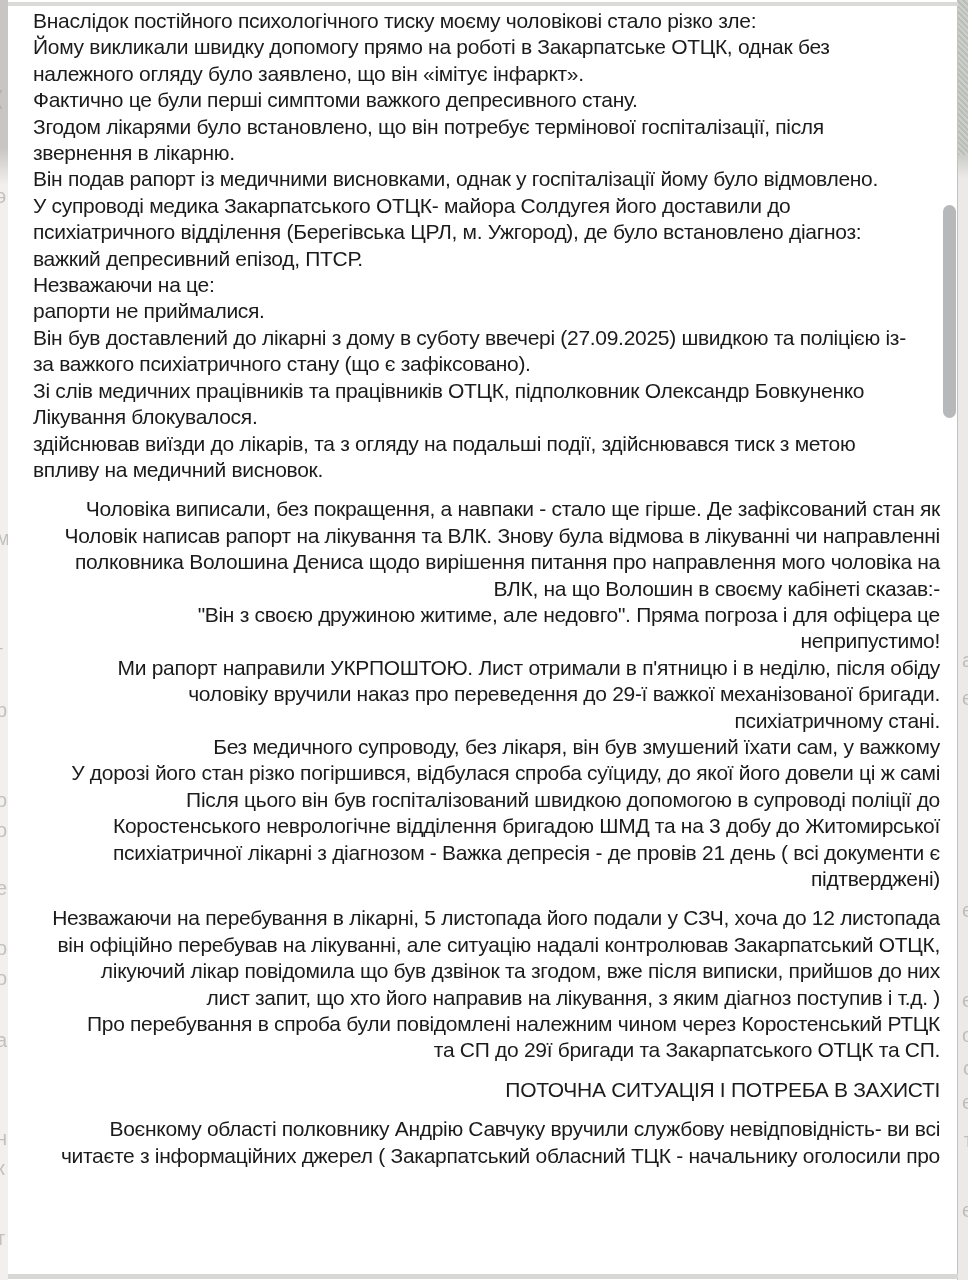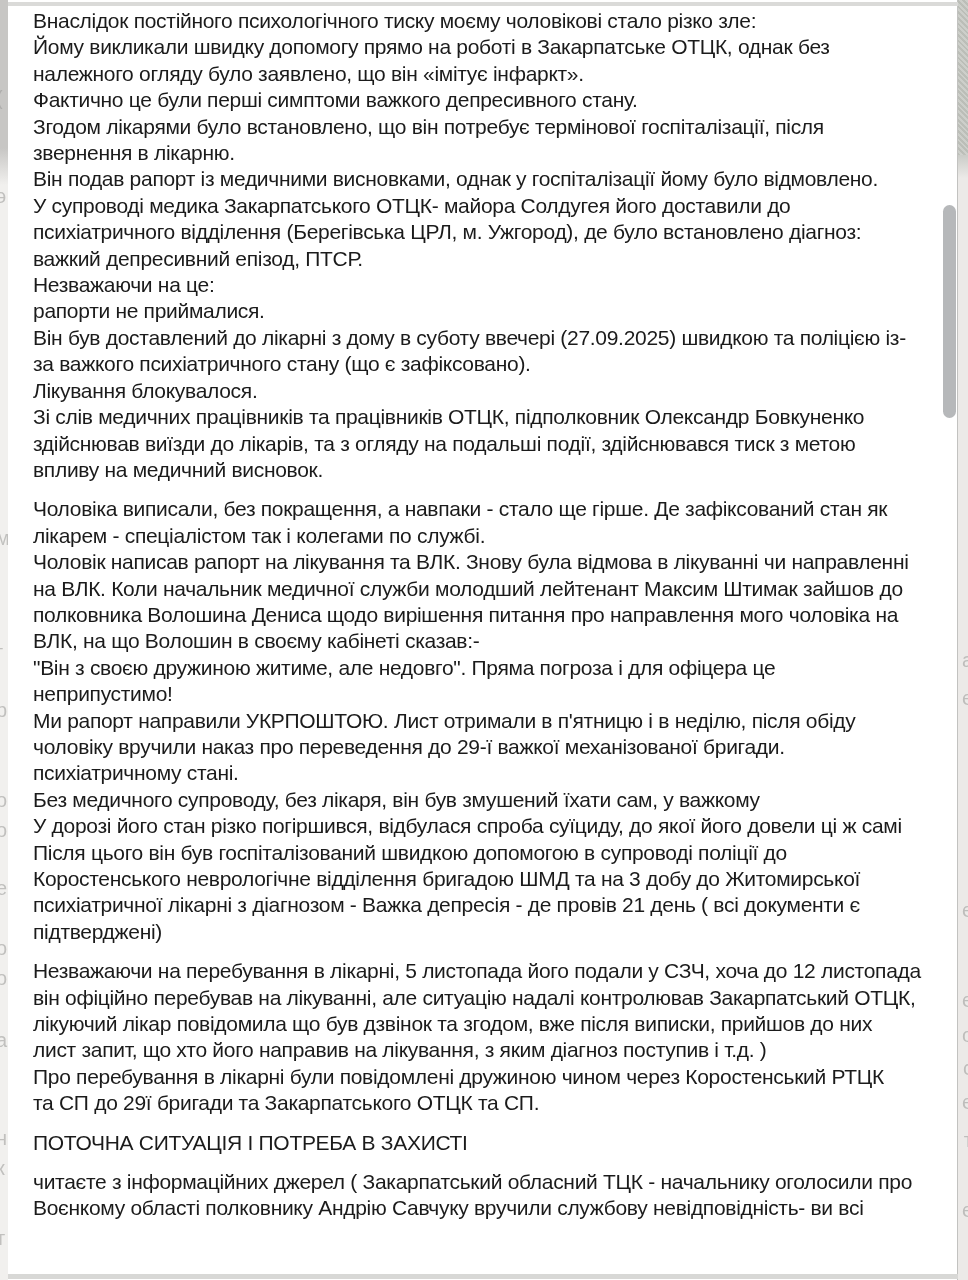--- a/index.html
+++ b/index.html
@@ -86,21 +86,21 @@
   .doc-text {
     position: absolute;
     left: 33px;
     top: 8px;
     width: 907px;
     color: var(--text-color);
     font-size: 21px;
     line-height: 26.4px;
     letter-spacing: -0.3px;
   }
-  .paragraph + .paragraph { margin-top: 13px; }
+  .paragraph + .paragraph { margin-top: 13px; text-align: right; }
   .text-line {
     white-space: nowrap;
     transform-origin: 0 50%;
   }
 </style>
 </head>
 <body>
 
 <div class="viewer">
 
@@ -113,58 +113,56 @@
         <div class="text-line">Згодом лікарями було встановлено, що він потребує термінової госпіталізації, після</div>
         <div class="text-line">звернення в лікарню.</div>
         <div class="text-line">Він подав рапорт із медичними висновками, однак у госпіталізації йому було відмовлено.</div>
         <div class="text-line">У супроводі медика Закарпатського ОТЦК- майора Солдугея його доставили до</div>
         <div class="text-line">психіатричного відділення (Берегівська ЦРЛ, м. Ужгород), де було встановлено діагноз:</div>
         <div class="text-line">важкий депресивний епізод, ПТСР.</div>
         <div class="text-line">Незважаючи на це:</div>
         <div class="text-line">рапорти не приймалися.</div>
         <div class="text-line">Він був доставлений до лікарні з дому в суботу ввечері (27.09.2025) швидкою та поліцією із-</div>
         <div class="text-line">за важкого психіатричного стану (що є зафіксовано).</div>
+        <div class="text-line">Зі слів медичних працівників та працівників ОТЦК, підполковник Олександр Бовкуненко</div>
         <div class="text-line">Лікування блокувалося.</div>
-        <div class="text-line">Зі слів медичних працівників та працівників ОТЦК, підполковник Олександр Бовкуненко</div>
         <div class="text-line">здійснював виїзди до лікарів, та з огляду на подальші події, здійснювався тиск з метою</div>
         <div class="text-line">впливу на медичний висновок.</div>
       </div>
       <div class="paragraph">
         <div class="text-line">Чоловіка виписали, без покращення, а навпаки - стало ще гірше. Де зафіксований стан як</div>
-        <div class="text-line">лікарем - спеціалістом так і колегами по службі.</div>
         <div class="text-line">Чоловік написав рапорт на лікування та ВЛК. Знову була відмова в лікуванні чи направленні</div>
-        <div class="text-line">на ВЛК. Коли начальник медичної служби молодший лейтенант Максим Штимак зайшов до</div>
         <div class="text-line">полковника Волошина Дениса щодо вирішення питання про направлення мого чоловіка на</div>
         <div class="text-line">ВЛК, на що Волошин в своєму кабінеті сказав:-</div>
         <div class="text-line">"Він з своєю дружиною житиме, але недовго". Пряма погроза і для офіцера це</div>
         <div class="text-line">неприпустимо!</div>
         <div class="text-line">Ми рапорт направили УКРПОШТОЮ.  Лист отримали в п'ятницю і в неділю, після обіду</div>
         <div class="text-line">чоловіку вручили наказ про переведення до 29-ї важкої механізованої бригади.</div>
         <div class="text-line">психіатричному стані.</div>
         <div class="text-line">Без медичного супроводу, без лікаря, він був змушений їхати сам, у важкому</div>
         <div class="text-line">У дорозі його стан різко погіршився, відбулася спроба суїциду, до якої його довели ці ж самі</div>
         <div class="text-line">Після цього він був госпіталізований швидкою допомогою в супроводі поліції до</div>
         <div class="text-line">Коростенського неврологічне відділення бригадою ШМД та на 3 добу до Житомирської</div>
         <div class="text-line">психіатричної лікарні з діагнозом - Важка депресія - де провів 21 день ( всі документи є</div>
         <div class="text-line">підтверджені)</div>
       </div>
       <div class="paragraph">
         <div class="text-line">Незважаючи на перебування в лікарні, 5 листопада  його подали у СЗЧ, хоча до 12 листопада</div>
         <div class="text-line">він офіційно перебував на лікуванні, але ситуацію надалі контролював Закарпатський ОТЦК,</div>
         <div class="text-line">лікуючий лікар повідомила що був дзвінок та згодом, вже після виписки, прийшов до них</div>
         <div class="text-line">лист запит, що хто його направив на лікування, з яким діагноз поступив і т.д. )</div>
-        <div class="text-line">Про перебування в лікарні  були повідомлені  дружиною чином через Коростенський РТЦК</div>
+        <div class="text-line">Про перебування в спроба  були повідомлені  належним чином через Коростенський РТЦК</div>
         <div class="text-line">та СП до 29ї бригади та Закарпатського ОТЦК та СП.</div>
       </div>
       <div class="paragraph">
         <div class="text-line">ПОТОЧНА СИТУАЦІЯ І ПОТРЕБА В ЗАХИСТІ</div>
       </div>
       <div class="paragraph">
+        <div class="text-line">Воєнкому області полковнику Андрію Савчуку вручили службову невідповідність- ви всі</div>
         <div class="text-line">читаєте з інформаційних джерел ( Закарпатський обласний ТЦК - начальнику оголосили про</div>
-        <div class="text-line">Воєнкому області полковнику Андрію Савчуку вручили службову невідповідність- ви всі</div>
       </div>
     </div>
 
   <div class="left-strip">
       <span class="edge-fragment" style="top: 88px;">(</span>
       <span class="edge-fragment" style="top: 186px;">э</span>
       <span class="edge-fragment" style="top: 528px;">м</span>
       <span class="edge-fragment" style="top: 556px;">ј</span>
       <span class="edge-fragment" style="top: 642px;">г</span>
       <span class="edge-fragment" style="top: 700px;">р</span>

